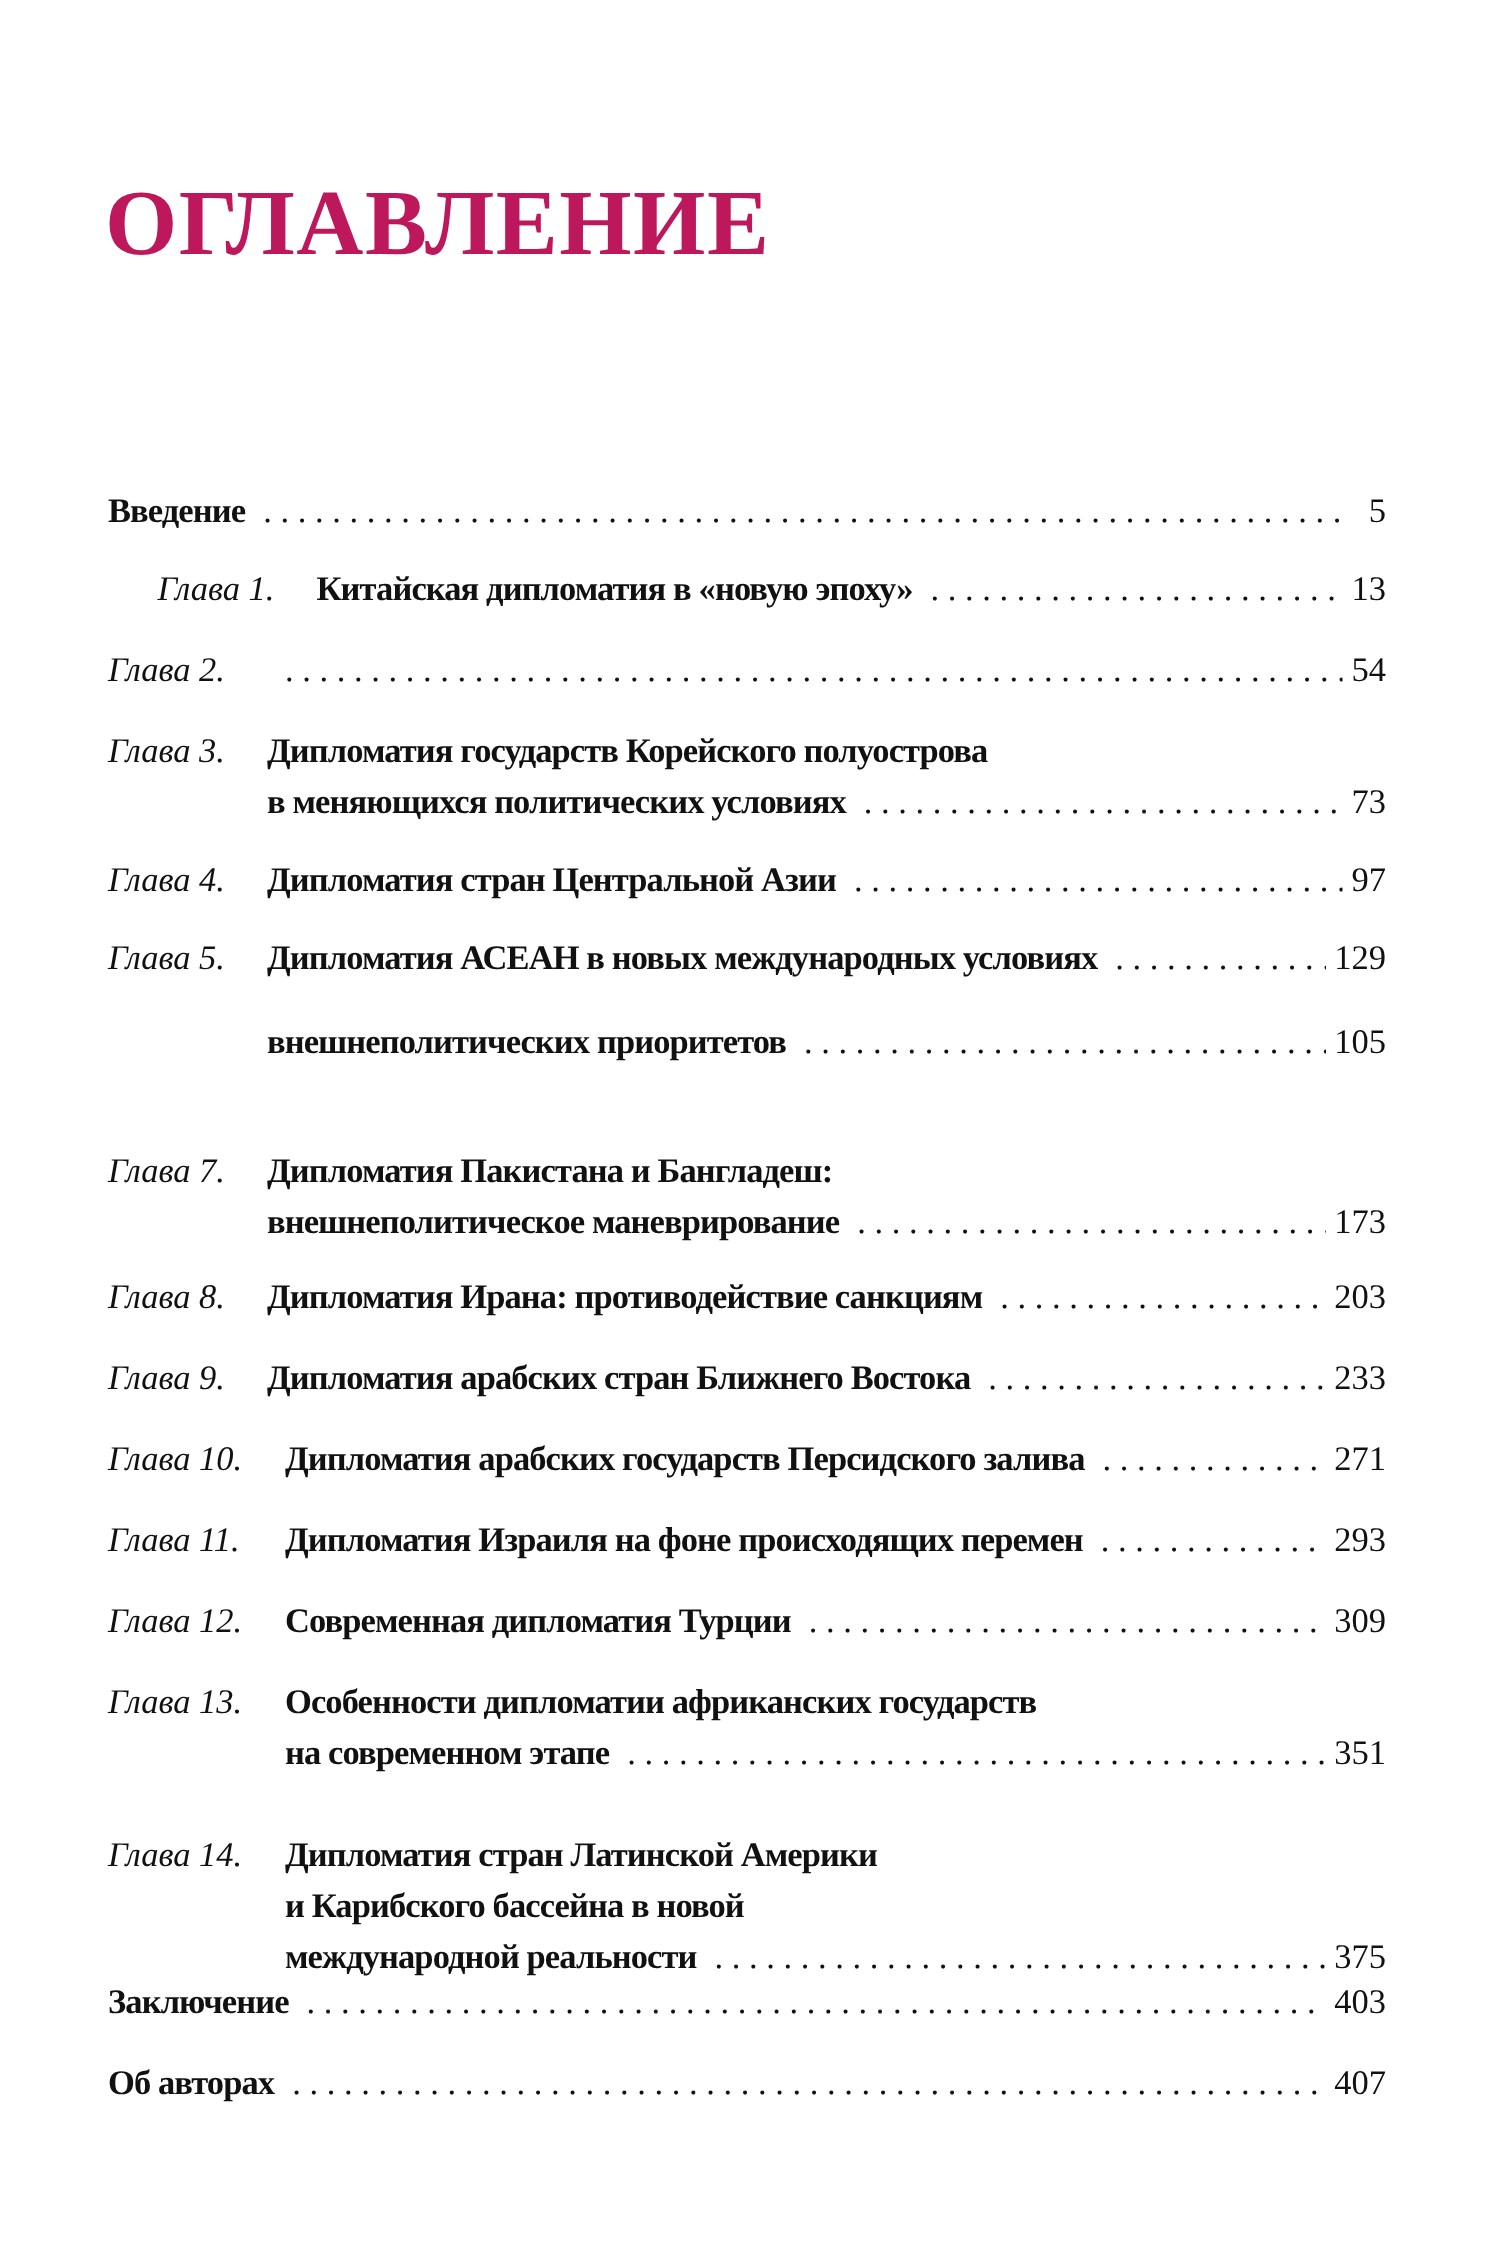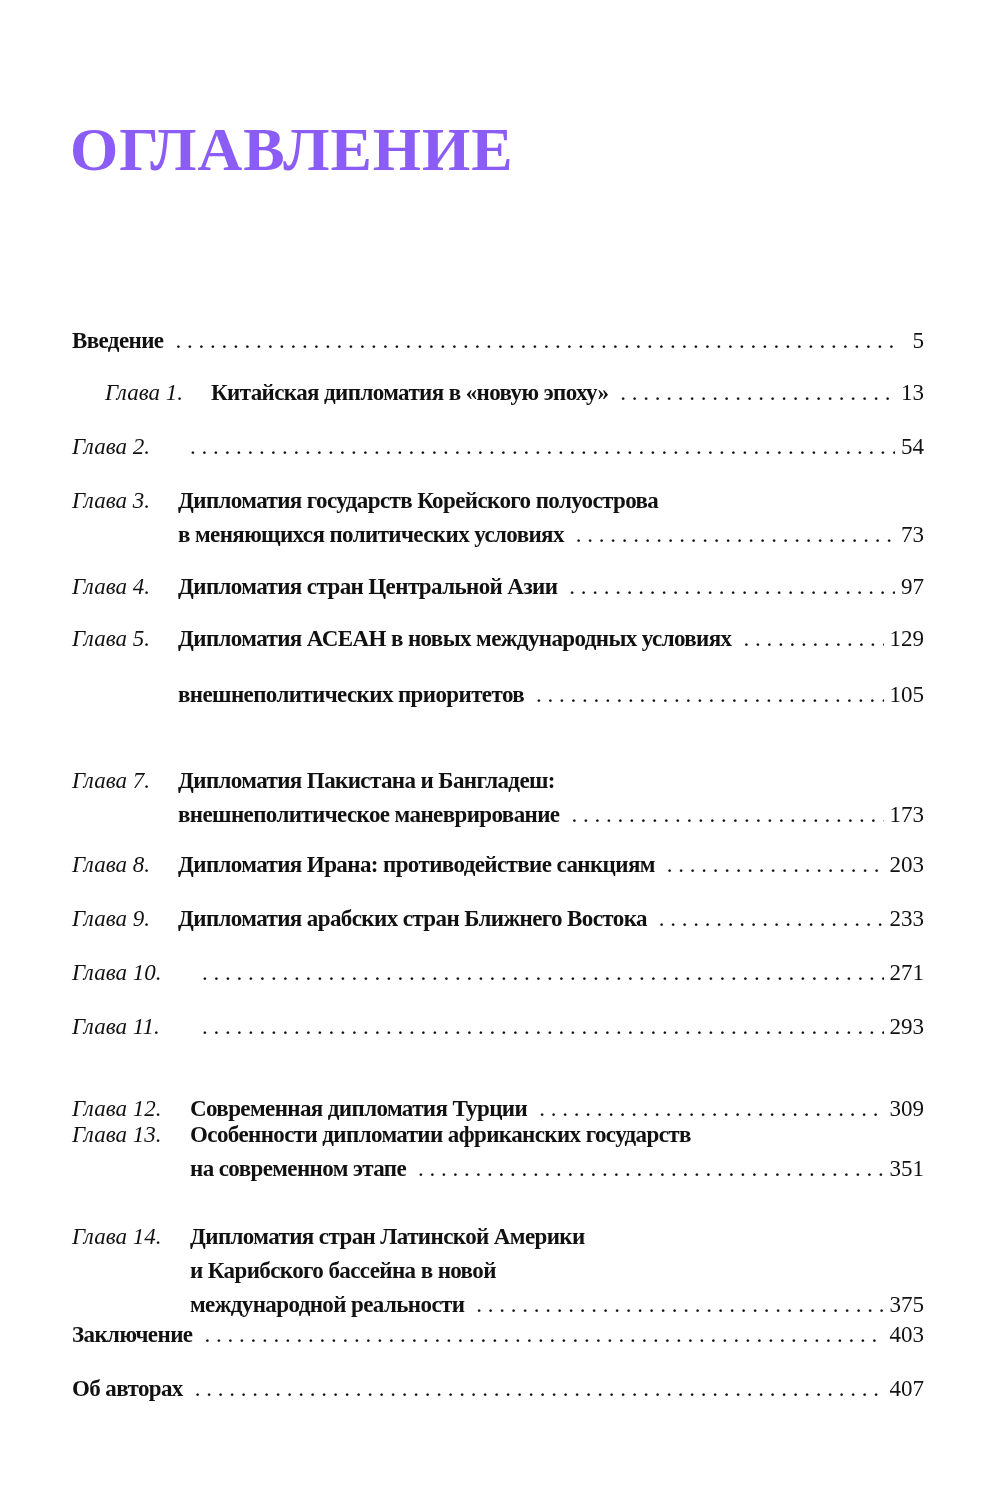--- a/index.html
+++ b/index.html
@@ -4,21 +4,21 @@
   <style>
     html, body { margin: 0; padding: 0; }
     body {
       width: 1000px; height: 1494px; background: #ffffff; color: #111111;
       position: relative; overflow: hidden;
       font-family: "Liberation Serif", serif;
     }
     .title {
       position: absolute; left: 70px; top: 118px;
       font-size: 62px; font-weight: bold; letter-spacing: 1px; line-height: 1;
-      color: #8b5cf6;
+      color: #be185d;
     }
     .toc { position: absolute; left: 72px; top: 0; width: 852px; }
     .entry { position: absolute; left: 0; width: 852px; font-size: 23px; line-height: 34px; }
     .line { display: flex; align-items: baseline; height: 34px; white-space: nowrap; }
     .label { font-style: italic; font-weight: normal; flex: 0 0 auto; }
     .text { font-weight: bold; letter-spacing: -0.6px; flex: 0 0 auto; }
     .leader { flex: 1 1 auto; overflow: hidden; margin: 0 6px 0 12px; letter-spacing: 5px; font-weight: normal; }
     .leader::before {
       content: ". . . . . . . . . . . . . . . . . . . . . . . . . . . . . . . . . . . . . . . . . . . . . . . . . . . . . . . . . . . . . . . . . . . . . . . . . . . . . . . . . . . . . . . . . . . . . . . .";
       letter-spacing: 0;
@@ -113,34 +113,36 @@
       <div class="line">
         <span class="label" style="width: 106px;">Глава 9.</span>
         <span class="text">Дипломатия арабских стран Ближнего Востока</span>
         <span class="leader"></span>
         <span class="page">233</span>
       </div>
     </div>
     <div class="entry" style="top: 956px;">
       <div class="line">
         <span class="label" style="width: 118px;">Глава 10.</span>
+        <span class="text">Дипломатия арабских государств Персидского залива</span>
         <span class="leader"></span>
         <span class="page">271</span>
       </div>
     </div>
     <div class="entry" style="top: 1010px;">
       <div class="line">
         <span class="label" style="width: 118px;">Глава 11.</span>
+        <span class="text">Дипломатия Израиля на фоне происходящих перемен</span>
         <span class="leader"></span>
         <span class="page">293</span>
       </div>
     </div>
     <div class="entry" style="top: 1064px;">
       <div class="line">
-        <span class="label" style="width: 118px; margin-top: 28px;">Глава 12.</span>
+        <span class="label" style="width: 118px;">Глава 12.</span>
         <span class="text">Современная дипломатия Турции</span>
         <span class="leader"></span>
         <span class="page">309</span>
       </div>
     </div>
     <div class="entry" style="top: 1118px;">
       <div class="line">
         <span class="label" style="width: 118px;">Глава 13.</span>
         <span class="text">Особенности дипломатии африканских государств</span>
       </div>

